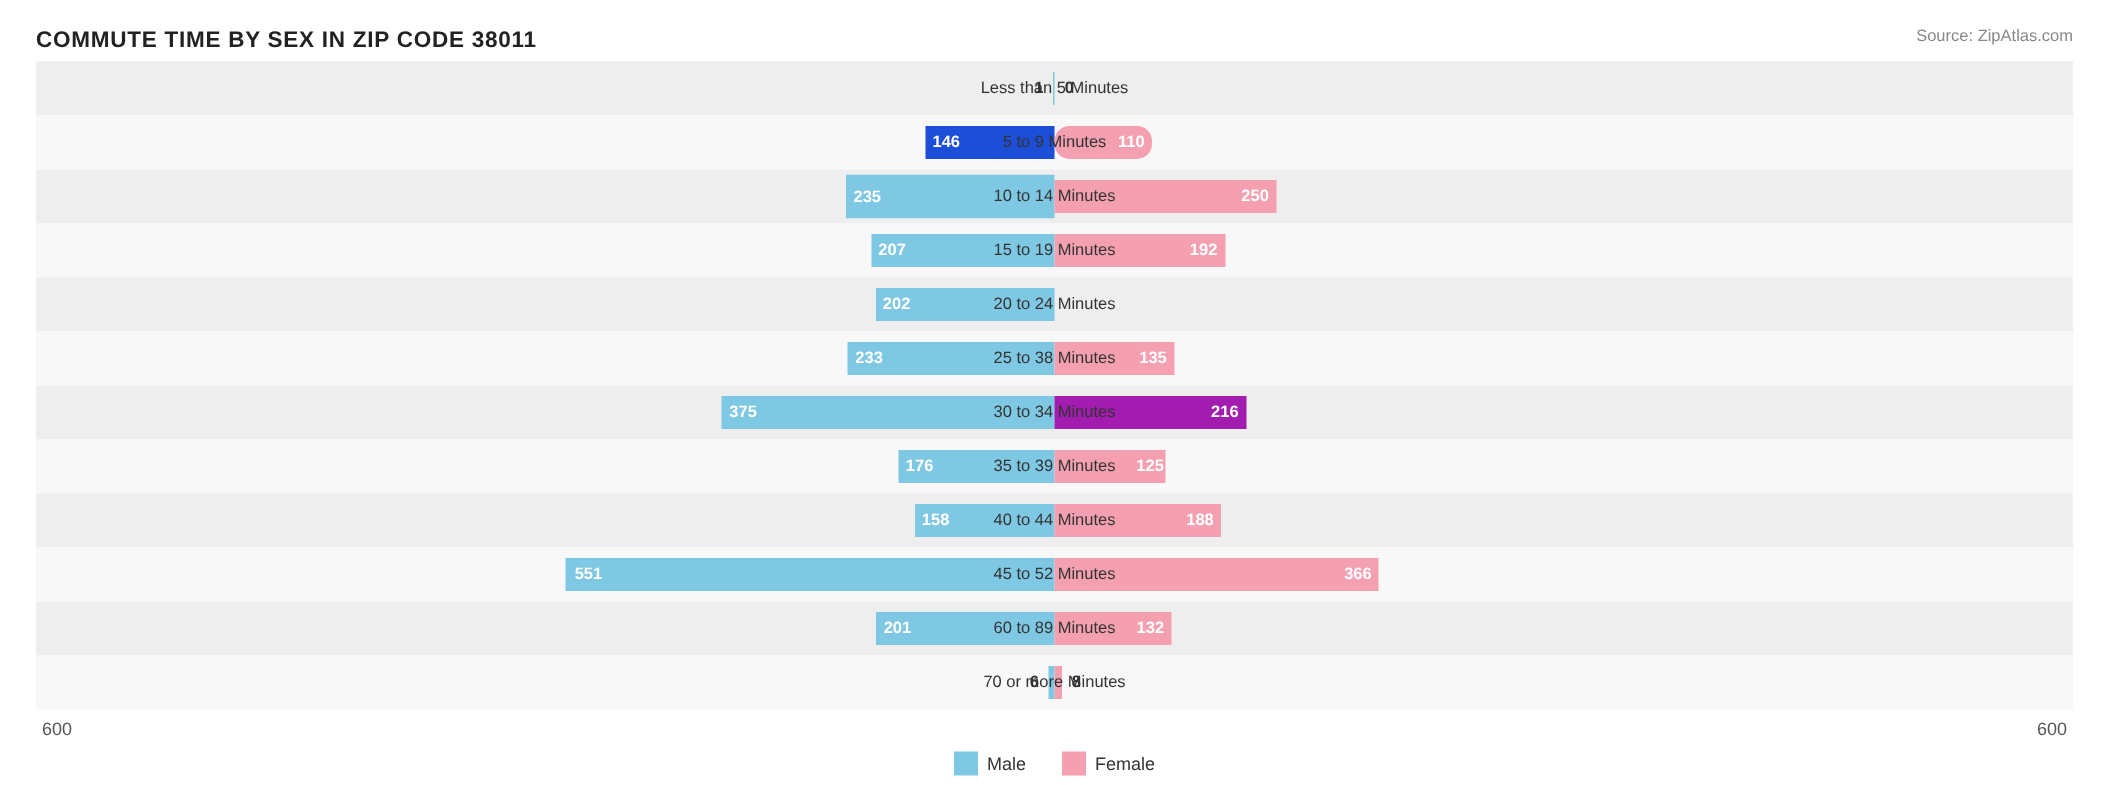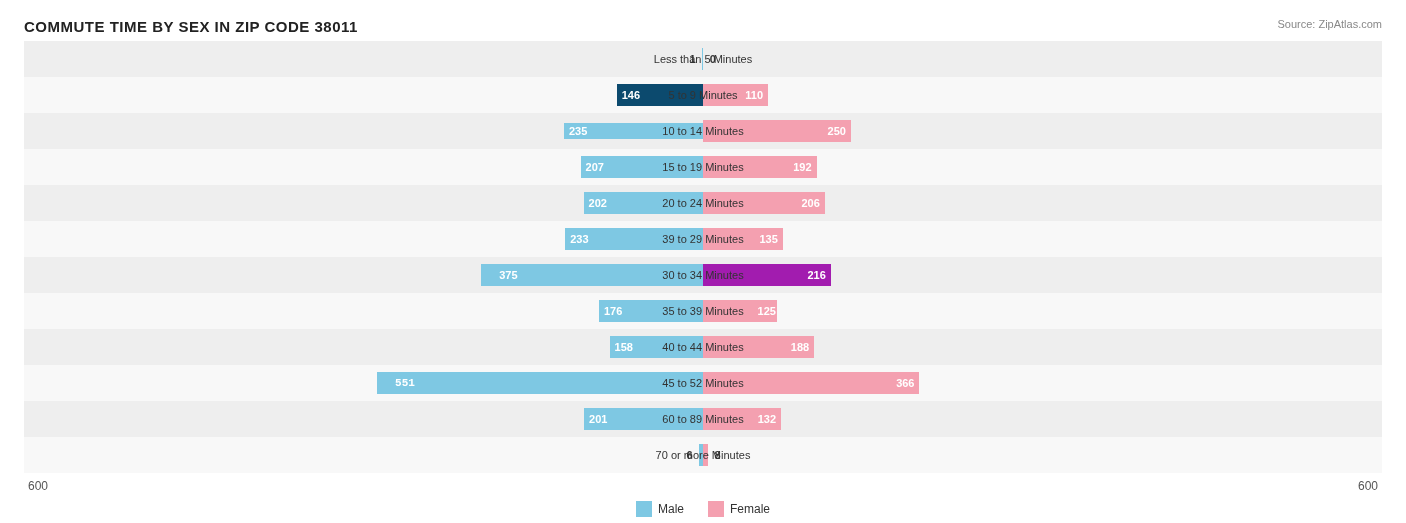--- a/index.html
+++ b/index.html
@@ -122,34 +122,34 @@
           <div style="background: rgb(126, 200, 227); height: 22px; width: 0.0871143%; display: flex; align-items: center; justify-content: flex-end; position: absolute; right: 0px; top: 50%; transform: translateY(-50%);"></div>
           <span style="font-size: 11px; font-weight: bold; color: rgb(51, 51, 51); position: absolute; right: 1.08711%; top: 50%; transform: translateY(-50%); white-space: nowrap;">1</span>
         </div>
         <div class="mid-label">Less than 5 Minutes</div>
         <div class="right-half" style="position: relative;">
           <span style="font-size: 11px; font-weight: bold; color: rgb(51, 51, 51); position: absolute; left: 1%; top: 50%; transform: translateY(-50%);">0</span>
         </div>
       </div>
       <div class="single-row">
         <div class="left-half" style="position: relative;">
-          <div style="background: #0c4a6e; height: 22px; width: 12.7187%; display: flex; align-items: center; justify-content: flex-start; position: absolute; right: 0px; top: 50%; transform: translateY(-50%);">
+          <div style="background: #1d4ed8; height: 22px; width: 12.7187%; display: flex; align-items: center; justify-content: flex-start; position: absolute; right: 0px; top: 50%; transform: translateY(-50%);">
             <span style="font-size: 11px; font-weight: bold; white-space: nowrap; color: rgb(255, 255, 255); padding-left: 5px;">146</span>
           </div>
         </div>
         <div class="mid-label">5 to 9 Minutes</div>
         <div class="right-half" style="position: relative;">
-          <div style="background: rgb(244, 160, 176); height: 22px; width: 9.58258%; display: flex; align-items: center; justify-content: flex-end; position: absolute; left: 0px; top: 50%; transform: translateY(-50%);">
+          <div style="background: rgb(244, 160, 176); height: 22px; width: 9.58258%; display: flex; align-items: center; justify-content: flex-end; position: absolute; left: 0px; top: 50%; transform: translateY(-50%); border-radius: 10px;">
             <span style="font-size: 11px; font-weight: bold; white-space: nowrap; color: rgb(255, 255, 255); padding-right: 5px;">110</span>
           </div>
         </div>
       </div>
       <div class="single-row">
         <div class="left-half" style="position: relative;">
-          <div style="background: rgb(126, 200, 227); height: 16px; width: 20.4719%; display: flex; align-items: center; justify-content: flex-start; position: absolute; right: 0px; top: 50%; transform: translateY(-50%);">
+          <div style="background: rgb(126, 200, 227); height: 29px; width: 20.4719%; display: flex; align-items: center; justify-content: flex-start; position: absolute; right: 0px; top: 50%; transform: translateY(-50%);">
             <span style="font-size: 11px; font-weight: bold; white-space: nowrap; color: rgb(255, 255, 255); padding-left: 5px;">235</span>
           </div>
         </div>
         <div class="mid-label">10 to 14 Minutes</div>
         <div class="right-half" style="position: relative;">
           <div style="background: rgb(244, 160, 176); height: 22px; width: 21.7786%; display: flex; align-items: center; justify-content: flex-end; position: absolute; left: 0px; top: 50%; transform: translateY(-50%);">
             <span style="font-size: 11px; font-weight: bold; white-space: nowrap; color: rgb(255, 255, 255); padding-right: 5px;">250</span>
           </div>
         </div>
       </div>
@@ -166,43 +166,38 @@
           </div>
         </div>
       </div>
       <div class="single-row">
         <div class="left-half" style="position: relative;">
           <div style="background: rgb(126, 200, 227); height: 22px; width: 17.5971%; display: flex; align-items: center; justify-content: flex-start; position: absolute; right: 0px; top: 50%; transform: translateY(-50%);">
             <span style="font-size: 11px; font-weight: bold; white-space: nowrap; color: rgb(255, 255, 255); padding-left: 5px;">202</span>
           </div>
         </div>
         <div class="mid-label">20 to 24 Minutes</div>
-        <div class="right-half" style="position: relative;">
-          <div style="background: rgb(244, 160, 176); height: 22px; width: 17.9456%; display: flex; align-items: center; justify-content: flex-end; position: absolute; left: 0px; top: 50%; transform: translateY(-50%);">
-            <span style="font-size: 11px; font-weight: bold; white-space: nowrap; color: rgb(255, 255, 255); padding-right: 5px;">206</span>
-          </div>
-        </div>
       </div>
       <div class="single-row">
         <div class="left-half" style="position: relative;">
           <div style="background: rgb(126, 200, 227); height: 22px; width: 20.2976%; display: flex; align-items: center; justify-content: flex-start; position: absolute; right: 0px; top: 50%; transform: translateY(-50%);">
             <span style="font-size: 11px; font-weight: bold; white-space: nowrap; color: rgb(255, 255, 255); padding-left: 5px;">233</span>
           </div>
         </div>
-        <div class="mid-label">39 to 29 Minutes</div>
+        <div class="mid-label">25 to 38 Minutes</div>
         <div class="right-half" style="position: relative;">
           <div style="background: rgb(244, 160, 176); height: 22px; width: 11.7604%; display: flex; align-items: center; justify-content: flex-end; position: absolute; left: 0px; top: 50%; transform: translateY(-50%);">
             <span style="font-size: 11px; font-weight: bold; white-space: nowrap; color: rgb(255, 255, 255); padding-right: 5px;">135</span>
           </div>
         </div>
       </div>
       <div class="single-row">
         <div class="left-half" style="position: relative;">
           <div style="background: rgb(126, 200, 227); height: 22px; width: 32.6679%; display: flex; align-items: center; justify-content: flex-start; position: absolute; right: 0px; top: 50%; transform: translateY(-50%);">
-            <span style="font-size: 11px; font-weight: bold; white-space: nowrap; color: rgb(255, 255, 255); padding-left: 18px; text-align: right;">375</span>
+            <span style="font-size: 11px; font-weight: bold; white-space: nowrap; color: rgb(255, 255, 255); padding-left: 5px; text-align: right;">375</span>
           </div>
         </div>
         <div class="mid-label">30 to 34 Minutes</div>
         <div class="right-half" style="position: relative;">
           <div style="background: #a21caf; height: 22px; width: 18.8167%; display: flex; align-items: center; justify-content: flex-end; position: absolute; left: 0px; top: 50%; transform: translateY(-50%);">
             <span style="font-size: 11px; font-weight: bold; white-space: nowrap; color: rgb(255, 255, 255); padding-right: 5px;">216</span>
           </div>
         </div>
       </div>
       <div class="single-row">
@@ -227,21 +222,21 @@
         <div class="mid-label">40 to 44 Minutes</div>
         <div class="right-half" style="position: relative;">
           <div style="background: rgb(244, 160, 176); height: 22px; width: 16.3775%; display: flex; align-items: center; justify-content: flex-end; position: absolute; left: 0px; top: 50%; transform: translateY(-50%);">
             <span style="font-size: 11px; font-weight: bold; white-space: nowrap; color: rgb(255, 255, 255); padding-right: 5px;">188</span>
           </div>
         </div>
       </div>
       <div class="single-row">
         <div class="left-half" style="position: relative;">
           <div style="background: rgb(126, 200, 227); height: 22px; width: 48%; display: flex; align-items: center; justify-content: flex-start; position: absolute; right: 0px; top: 50%; transform: translateY(-50%);">
-            <span style="font-size: 11px; font-weight: bold; white-space: nowrap; color: rgb(255, 255, 255); padding-left: 18px; font-family: Liberation Mono, monospace;">551</span>
+            <span style="font-size: 11px; font-weight: bold; white-space: nowrap; color: rgb(255, 255, 255); padding-left: 6px;">551</span>
           </div>
         </div>
         <div class="mid-label">45 to 52 Minutes</div>
         <div class="right-half" style="position: relative;">
           <div style="background: rgb(244, 160, 176); height: 22px; width: 31.8838%; display: flex; align-items: center; justify-content: flex-end; position: absolute; left: 0px; top: 50%; transform: translateY(-50%);">
             <span style="font-size: 11px; font-weight: bold; white-space: nowrap; color: rgb(255, 255, 255); padding-right: 5px;">366</span>
           </div>
         </div>
       </div>
       <div class="single-row">

